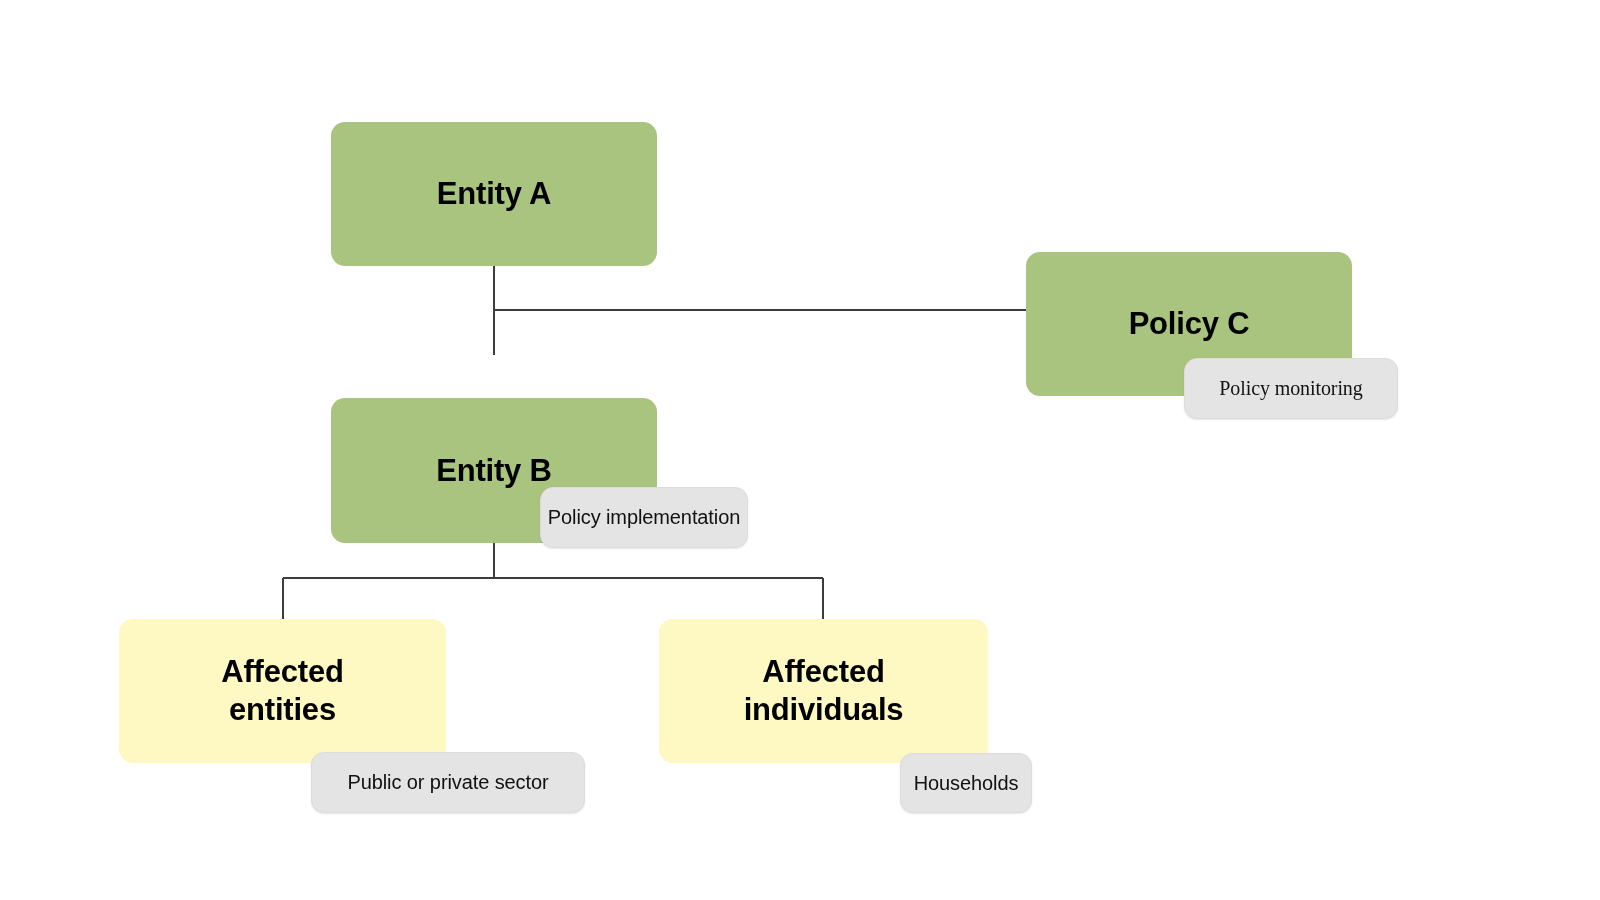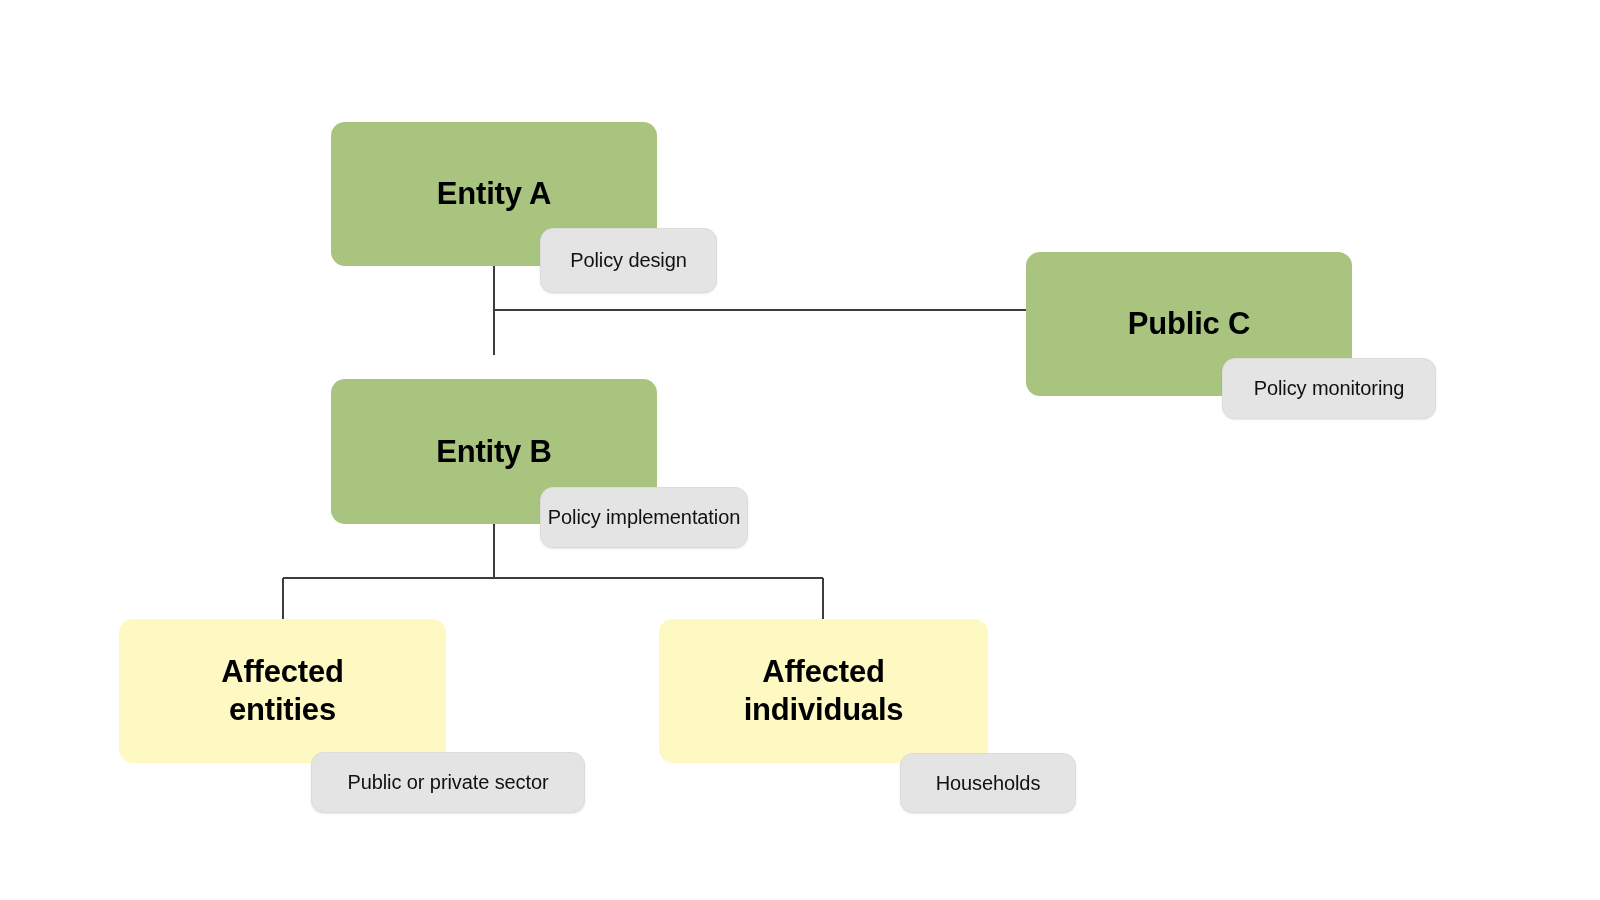--- a/index.html
+++ b/index.html
@@ -90,50 +90,47 @@
       <polyline points="283,578 283,619"></polyline>
       <polyline points="823,578 823,619"></polyline>
     </g>
   </svg>
 
   <div class="node green" style="left:331px; top:98px; width:326px; height:144px;">
     <span class="node-label">Entity A</span>
   </div>
 
   <div class="node green" style="left:1026px; top:228px; width:326px; height:144px;">
-    <span class="node-label">Public C</span>
+    <span class="node-label">Policy C</span>
   </div>
 
-  <div class="node green" style="left:331px; top:355px; width:326px; height:145px;">
+  <div class="node green" style="left:331px; top:374px; width:326px; height:145px;">
     <span class="node-label">Entity B</span>
   </div>
 
   <div class="node blue" style="left:119px; top:619px; width:327px; height:144px;">
     <span class="node-label">Affected
 entities</span>
   </div>
 
   <div class="node blue" style="left:659px; top:619px; width:329px; height:144px;">
     <span class="node-label">Affected
 individuals</span>
   </div>
 
-  <div class="callout" style="left:540px; top:228px; width:177px; height:65px;">
-    <span class="callout-label">Policy design</span>
-  </div>
 
-  <div class="callout" style="left:1222px; top:358px; width:214px; height:61px;">
+  <div class="callout" style="left:1184px; top:358px; width:214px; height:61px;font-family:Liberation Serif, serif;">
     <span class="callout-label">Policy monitoring</span>
   </div>
 
   <div class="callout" style="left:540px; top:487px; width:208px; height:61px;">
     <span class="callout-label">Policy implementation</span>
   </div>
 
   <div class="callout" style="left:311px; top:752px; width:274px; height:61px;">
     <span class="callout-label">Public or private sector</span>
   </div>
 
-  <div class="callout" style="left:900px; top:753px; width:176px; height:60px;">
+  <div class="callout" style="left:900px; top:753px; width:132px; height:60px;">
     <span class="callout-label">Households</span>
   </div>
 
 </div>
 
 </body></html>

